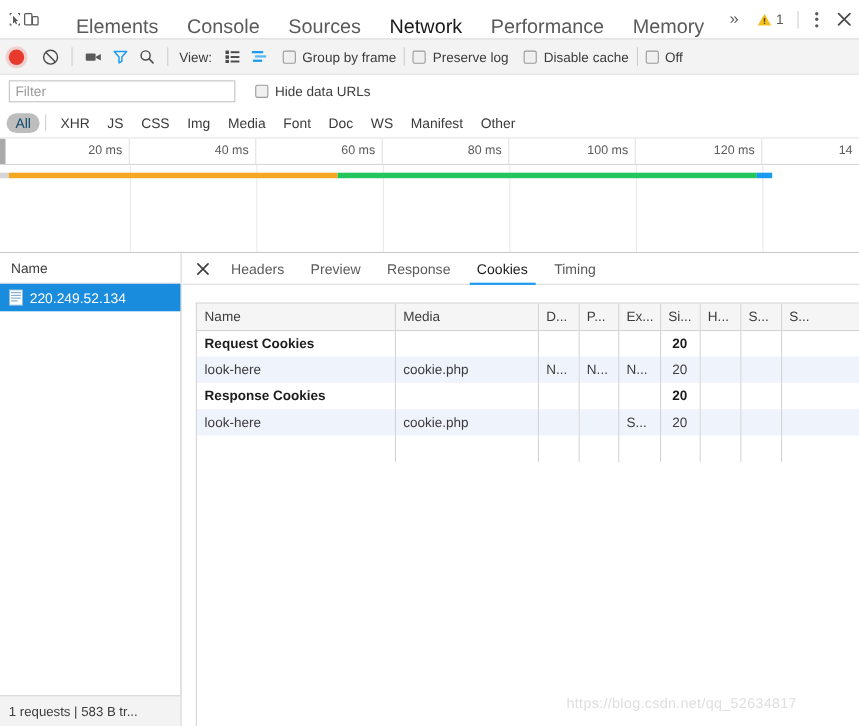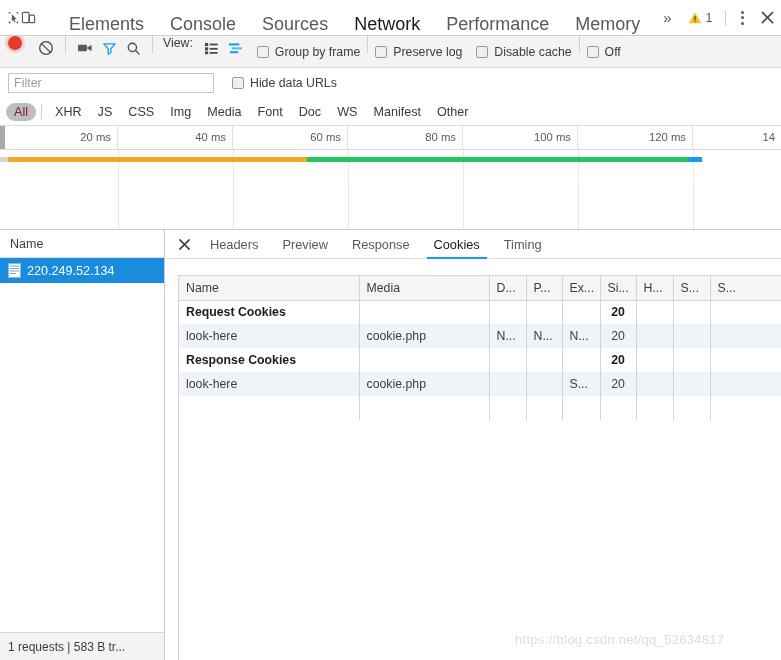--- a/index.html
+++ b/index.html
@@ -48,21 +48,21 @@
   .kebab { width:22px; height:26px; display:flex; flex-direction:column;
            align-items:center; justify-content:center; gap:2.5px; cursor:pointer; }
   .kebab i { width:3px; height:3px; border-radius:50%; background:#5a5a5a; display:block; }
   .closebtn { width:28px; height:28px; display:flex; align-items:center;
               justify-content:center; cursor:pointer; }
 
   
   .nettoolbar {
     position:absolute; left:0; top:36px; width:781px; height:32px;
     background:#f3f3f3; border-bottom:1px solid #dcdcdc;
-    display:flex; padding-left:8px; overflow:hidden;
+    display:flex; align-items:center; padding-left:8px; overflow:hidden;
   }
   .record-dot {
     width:14px; height:14px; border-radius:50%; background:#e8392e;
     box-shadow:0 0 0 3px rgba(232,57,46,.18); cursor:pointer; margin-right:12px;
   }
   .tool-ic { width:24px; height:24px; display:flex; align-items:center;
              justify-content:center; cursor:pointer; }
   .tsep { width:1px; height:17px; background:#cfcfcf; margin:0 7px; }
   .viewlbl { font-size:12.3px; color:#3c3c3c; margin:0 7px 0 3px; white-space:nowrap; }
   .cb {
@@ -88,21 +88,21 @@
   
   .typerow {
     position:absolute; left:0; top:98px; width:781px; height:28px;
     background:#fff; border-bottom:1px solid #dcdcdc;
     display:flex; align-items:center; padding-left:6px; gap:0;
   }
   .type {
     font-size:12.6px; color:#3a3a3a; padding:2px 8px; border-radius:9px;
     cursor:pointer; white-space:nowrap;
   }
-  .type.sel { background:#bdbdbd; color:#7f1d1d; }
+  .type.sel { background:#bdbdbd; color:#0c4a6e; }
   .typesep { width:1px; height:15px; background:#cfcfcf; margin:0 5px; }
 
   
   .overview {
     position:absolute; left:0; top:126px; width:781px; height:104px;
     background:#fff; border-bottom:1px solid #c9c9c9; overflow:hidden;
   }
   .ruler { position:absolute; left:0; top:0; width:676px; height:24px; }
   .tick {
     position:absolute; top:0; height:24px; border-right:1px solid #e2e2e2;

